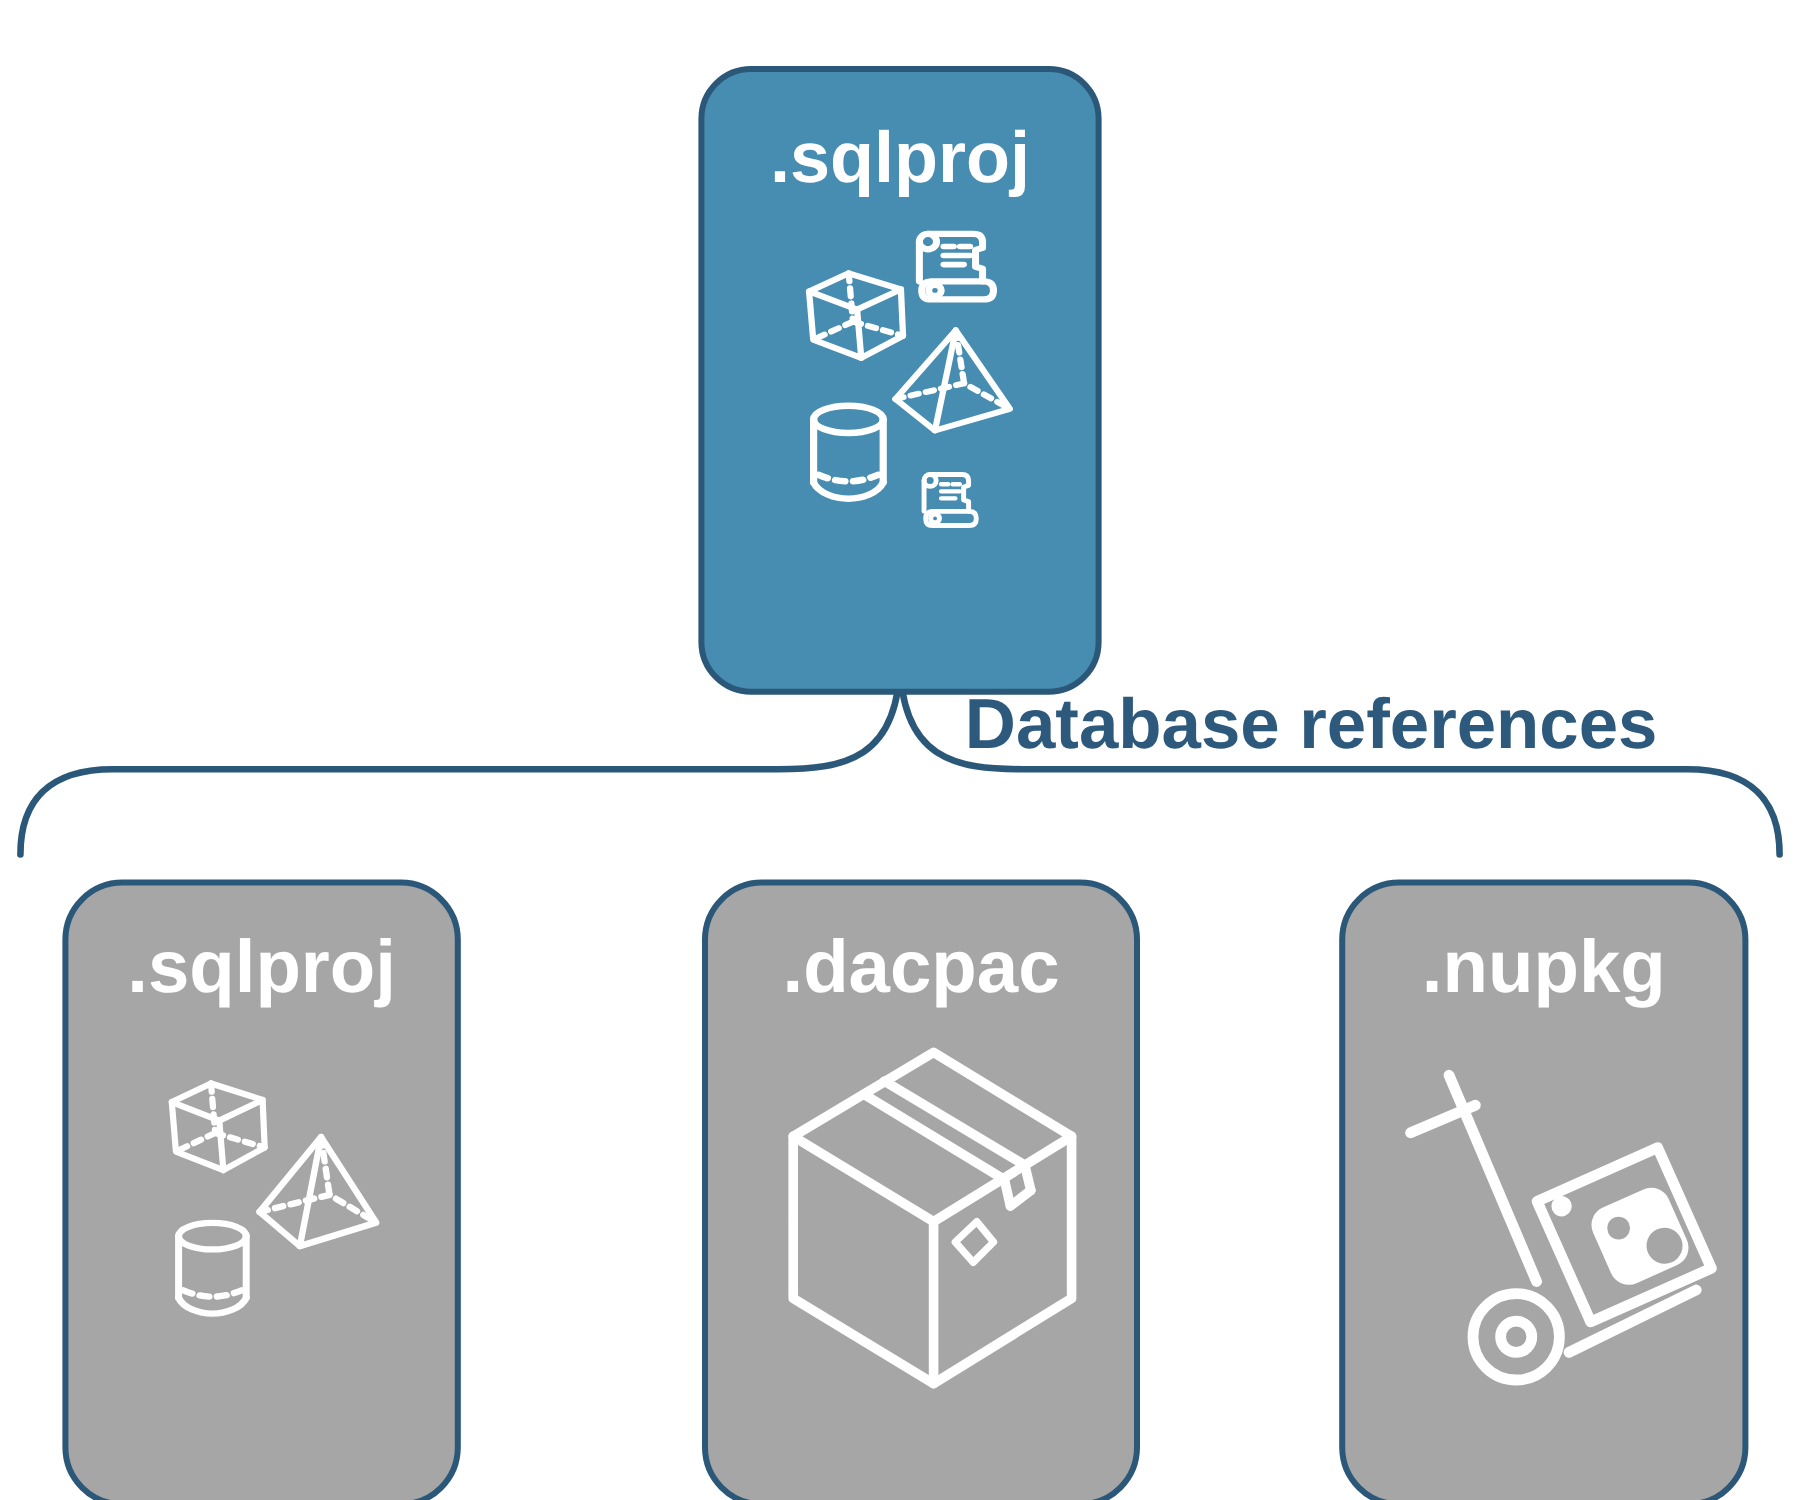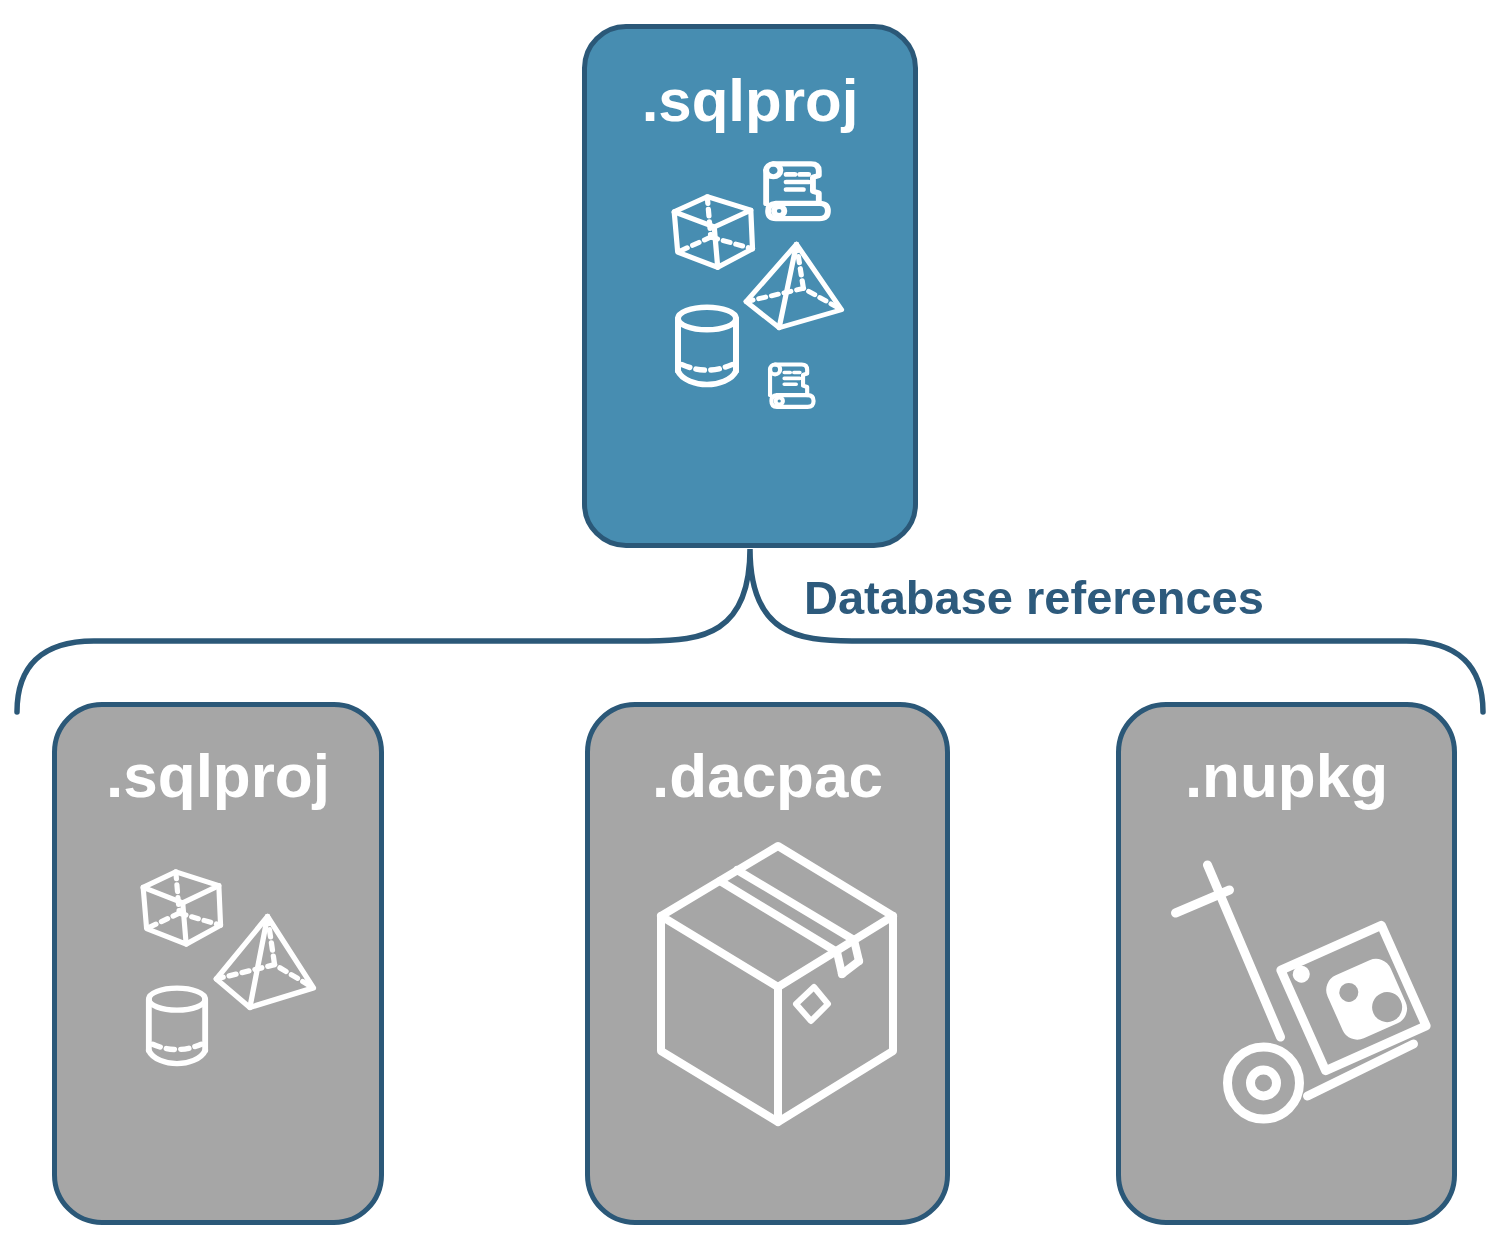--- a/index.html
+++ b/index.html
@@ -1,34 +1,34 @@
 <!DOCTYPE html>
 <html><head>
 <meta charset="utf-8">
 <style>
   html,body{margin:0;padding:0;background:#fff;}
   .canvas{
     position:relative;width:1500px;height:1250px;background:#fff;
     font-family:"Liberation Sans",sans-serif;overflow:hidden;
   }
   .brace-svg{position:absolute;left:0;top:0;width:1500px;height:1250px;}
-  .node{position:absolute;box-sizing:border-box;border:5px solid #2b5878;}
+  .node{position:absolute;box-sizing:border-box;border:5px solid #2b5878;margin-top:31px;}
   .node-top{left:582px;top:24px;width:336px;height:524px;background:#478db1;border-radius:44px;}
   .node-gray{top:702px;width:332px;height:523px;background:#a6a6a6;border-radius:50px;}
   .node-b1{left:52px;}
   .node-b2{left:585px;width:365px;}
   .node-b3{left:1116px;width:341px;}
   .node-label{
     position:absolute;left:0;top:38px;width:100%;text-align:center;
     color:#ffffff;font-weight:bold;font-size:62px;line-height:1;letter-spacing:0px;
   }
   .node-top .node-label{top:42px;font-size:60px;}
   .connector-label{
     position:absolute;left:804px;top:574px;color:#2d5a7c;
-    font-weight:bold;font-size:47px;line-height:1;white-space:nowrap;
+    font-weight:bold;font-size:59px;line-height:1;white-space:nowrap;
   }
   .icon-layer{position:absolute;left:0;top:0;width:100%;height:100%;display:block;}
 </style>
 </head>
 <body>
 
 <div class="canvas">
 
   <svg width="0" height="0" style="position:absolute" aria-hidden="true">
     <defs>

